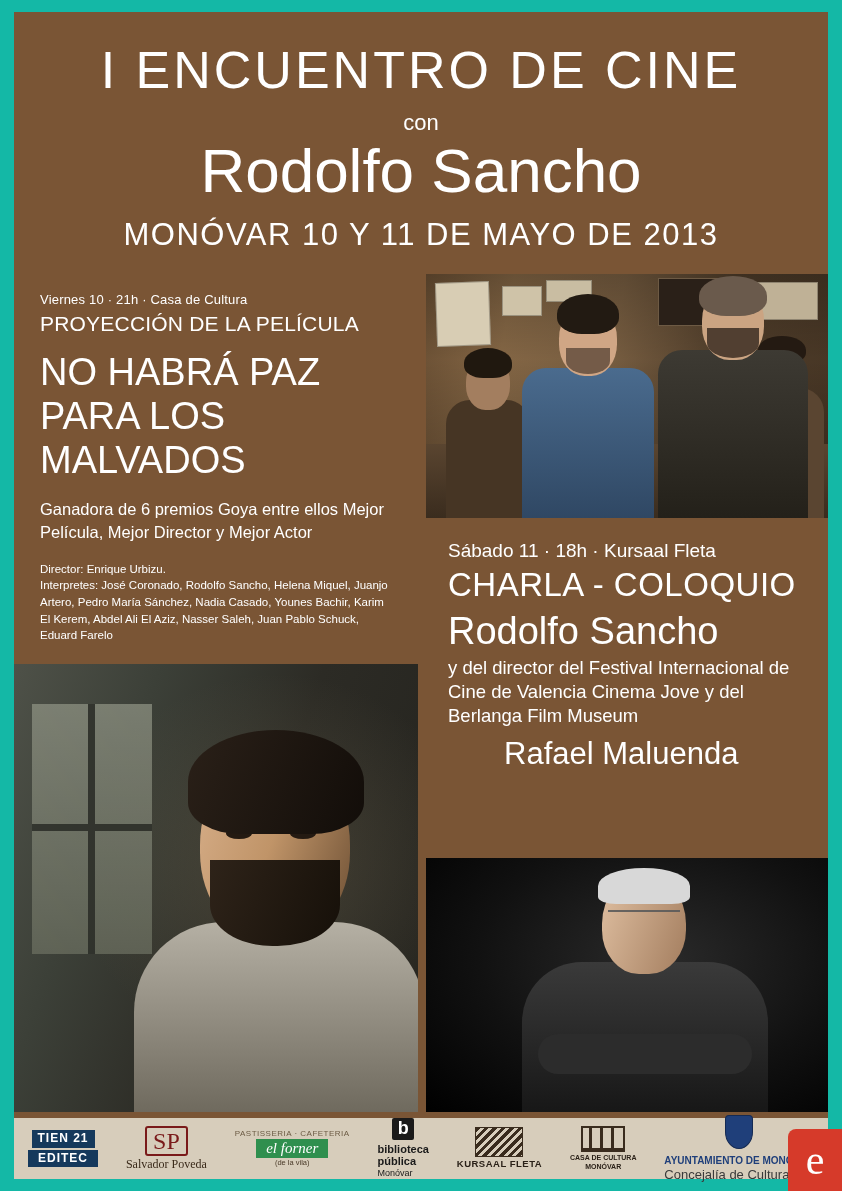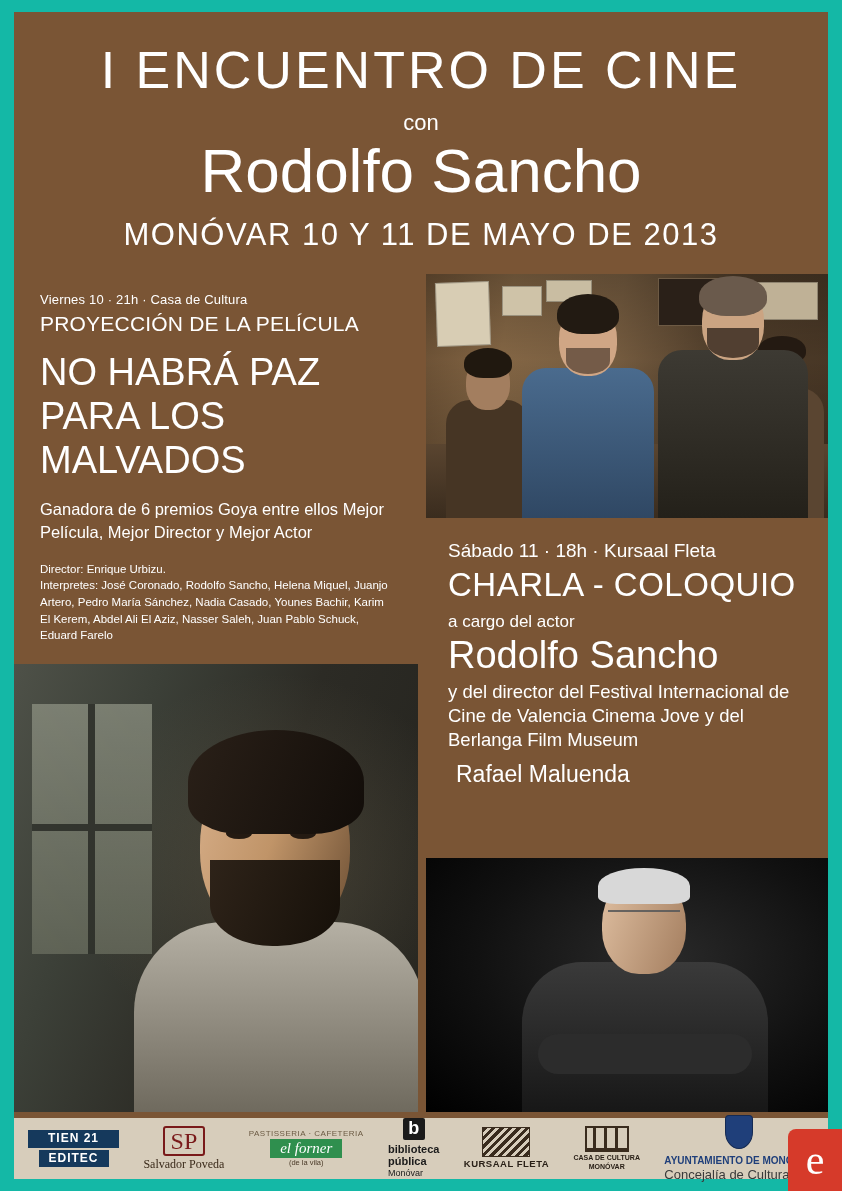--- a/index.html
+++ b/index.html
@@ -218,21 +218,21 @@
     background: #7a5535;
     color: #ffffff;
     box-sizing: border-box;
     padding: 16px 20px 8px 22px;
   }
   .talk-panel .line1 { font-size: 19px; margin-bottom: 4px; }
   .talk-panel .charla { font-size: 33px; letter-spacing: 0.5px; margin-bottom: 8px; }
   .talk-panel .acargo { font-size: 17px; margin-bottom: 4px; }
   .talk-panel .name1 { font-size: 38px; line-height: 1.05; margin-bottom: 4px; }
   .talk-panel .sub { font-size: 18.5px; line-height: 1.3; margin-bottom: 10px; }
-  .talk-panel .name2 { font-size: 23px; line-height: 1.05; padding-left: 8px; }
+  .talk-panel .name2 { font-size: 31px; line-height: 1.05; padding-left: 8px; margin-left: 48px; }
 
   
   .portrait {
     position: absolute;
     left: 14px;
     top: 664px;
     width: 404px;
     height: 448px;
     overflow: hidden;
     background: #2b2a26;
@@ -387,21 +387,21 @@
     justify-content: center;
     color: #2a2118;
     line-height: 1.1;
     text-align: center;
   }
   .logo-tien {
     background: #15395c;
     color: #ffffff;
     font-size: 12px;
     font-weight: bold;
-    padding: 2px 20px;
+    padding: 2px 6px;
     letter-spacing: 1px;
   }
   .logo-editec {
     background: #15395c;
     color: #ffffff;
     font-size: 12px;
     font-weight: bold;
     padding: 2px 10px;
     letter-spacing: 1px;
     margin-top: 2px;
@@ -554,21 +554,20 @@
       <div class="body"></div>
       <div class="head"></div>
       <div class="beard"></div>
       <div class="hair"></div>
     </div>
   </div>
 
   <div class="talk-panel">
     <div class="line1">Sábado 11 · 18h · Kursaal Fleta</div>
     <div class="charla">CHARLA - COLOQUIO</div>
-    <div class="acargo">a cargo del actor</div>
     <div class="name1">Rodolfo Sancho</div>
     <div class="sub">y del director del Festival Internacional de Cine de Valencia Cinema Jove y del Berlanga Film Museum</div>
     <div class="name2">Rafael Maluenda</div>
   </div>
 
   <div class="portrait">
     <div class="bg"></div>
     <div class="window"></div>
     <div class="body"></div>
     <div class="head"></div>

